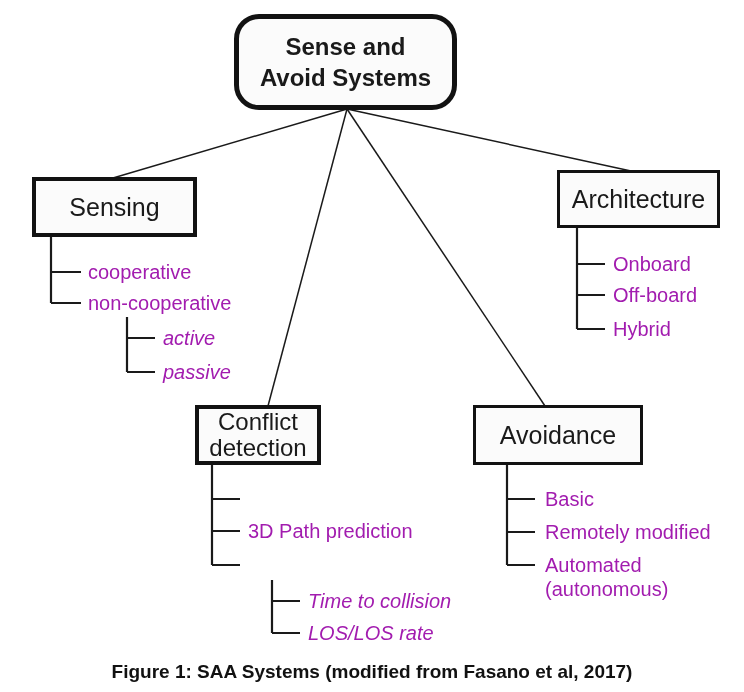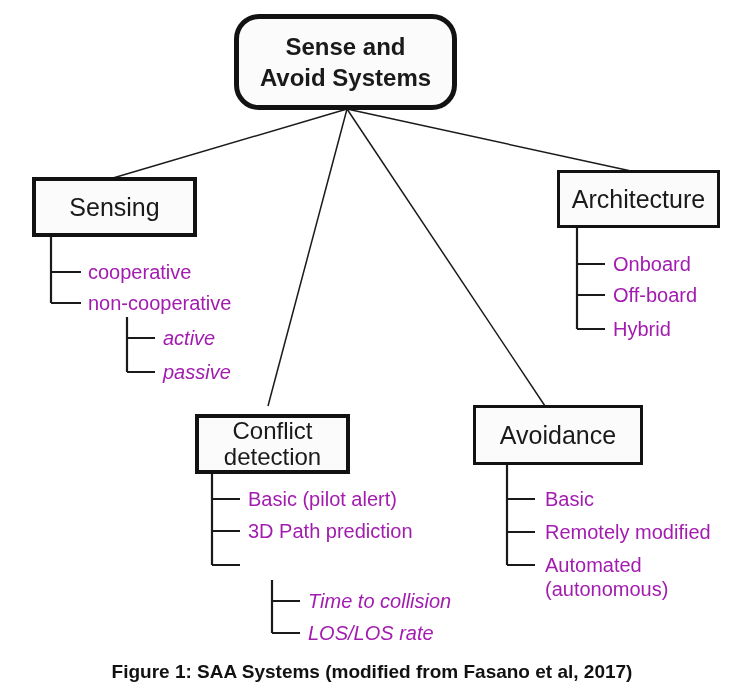--- a/index.html
+++ b/index.html
@@ -110,38 +110,37 @@
   </div>
 
   <div class="node branch" style="left:32px; top:177px; width:165px; height:60px;">
     <span>Sensing</span>
   </div>
 
   <div class="node branch thin" style="left:557px; top:170px; width:163px; height:58px;">
     <span>Architecture</span>
   </div>
 
-  <div class="node branch" style="left:195px; top:405px; width:155px; height:60px; font-size:24px;margin-top:9px;">
+  <div class="node branch" style="left:195px; top:405px; width:126px; height:60px; font-size:24px;">
     <span>Conflict detection</span>
   </div>
 
   <div class="node branch thin" style="left:473px; top:405px; width:170px; height:60px;">
     <span>Avoidance</span>
   </div>
 
   <div class="leaf" style="left:88px; top:260px;">cooperative</div>
   <div class="leaf" style="left:88px; top:291px;">non-cooperative</div>
   <div class="leaf em" style="left:163px; top:326px;">active</div>
   <div class="leaf em" style="left:163px; top:360px;">passive</div>
 
   <div class="leaf" style="left:613px; top:252px;">Onboard</div>
   <div class="leaf" style="left:613px; top:283px;">Off-board</div>
   <div class="leaf" style="left:613px; top:317px;">Hybrid</div>
 
-  <div class="leaf" style="left:248px; top:487px;">Basic (pilot alert)</div>
   <div class="leaf" style="left:248px; top:519px;">3D Path prediction</div>
   <div class="leaf em" style="left:308px; top:589px;">Time to collision</div>
   <div class="leaf em" style="left:308px; top:621px;">LOS/LOS rate</div>
 
   <div class="leaf" style="left:545px; top:487px;">Basic</div>
   <div class="leaf" style="left:545px; top:520px;">Remotely modified</div>
   <div class="leaf wrap" style="left:545px; top:553px;">Automated (autonomous)</div>
 
   <div class="caption">Figure 1: SAA Systems (modified from Fasano et al, 2017)</div>
 

